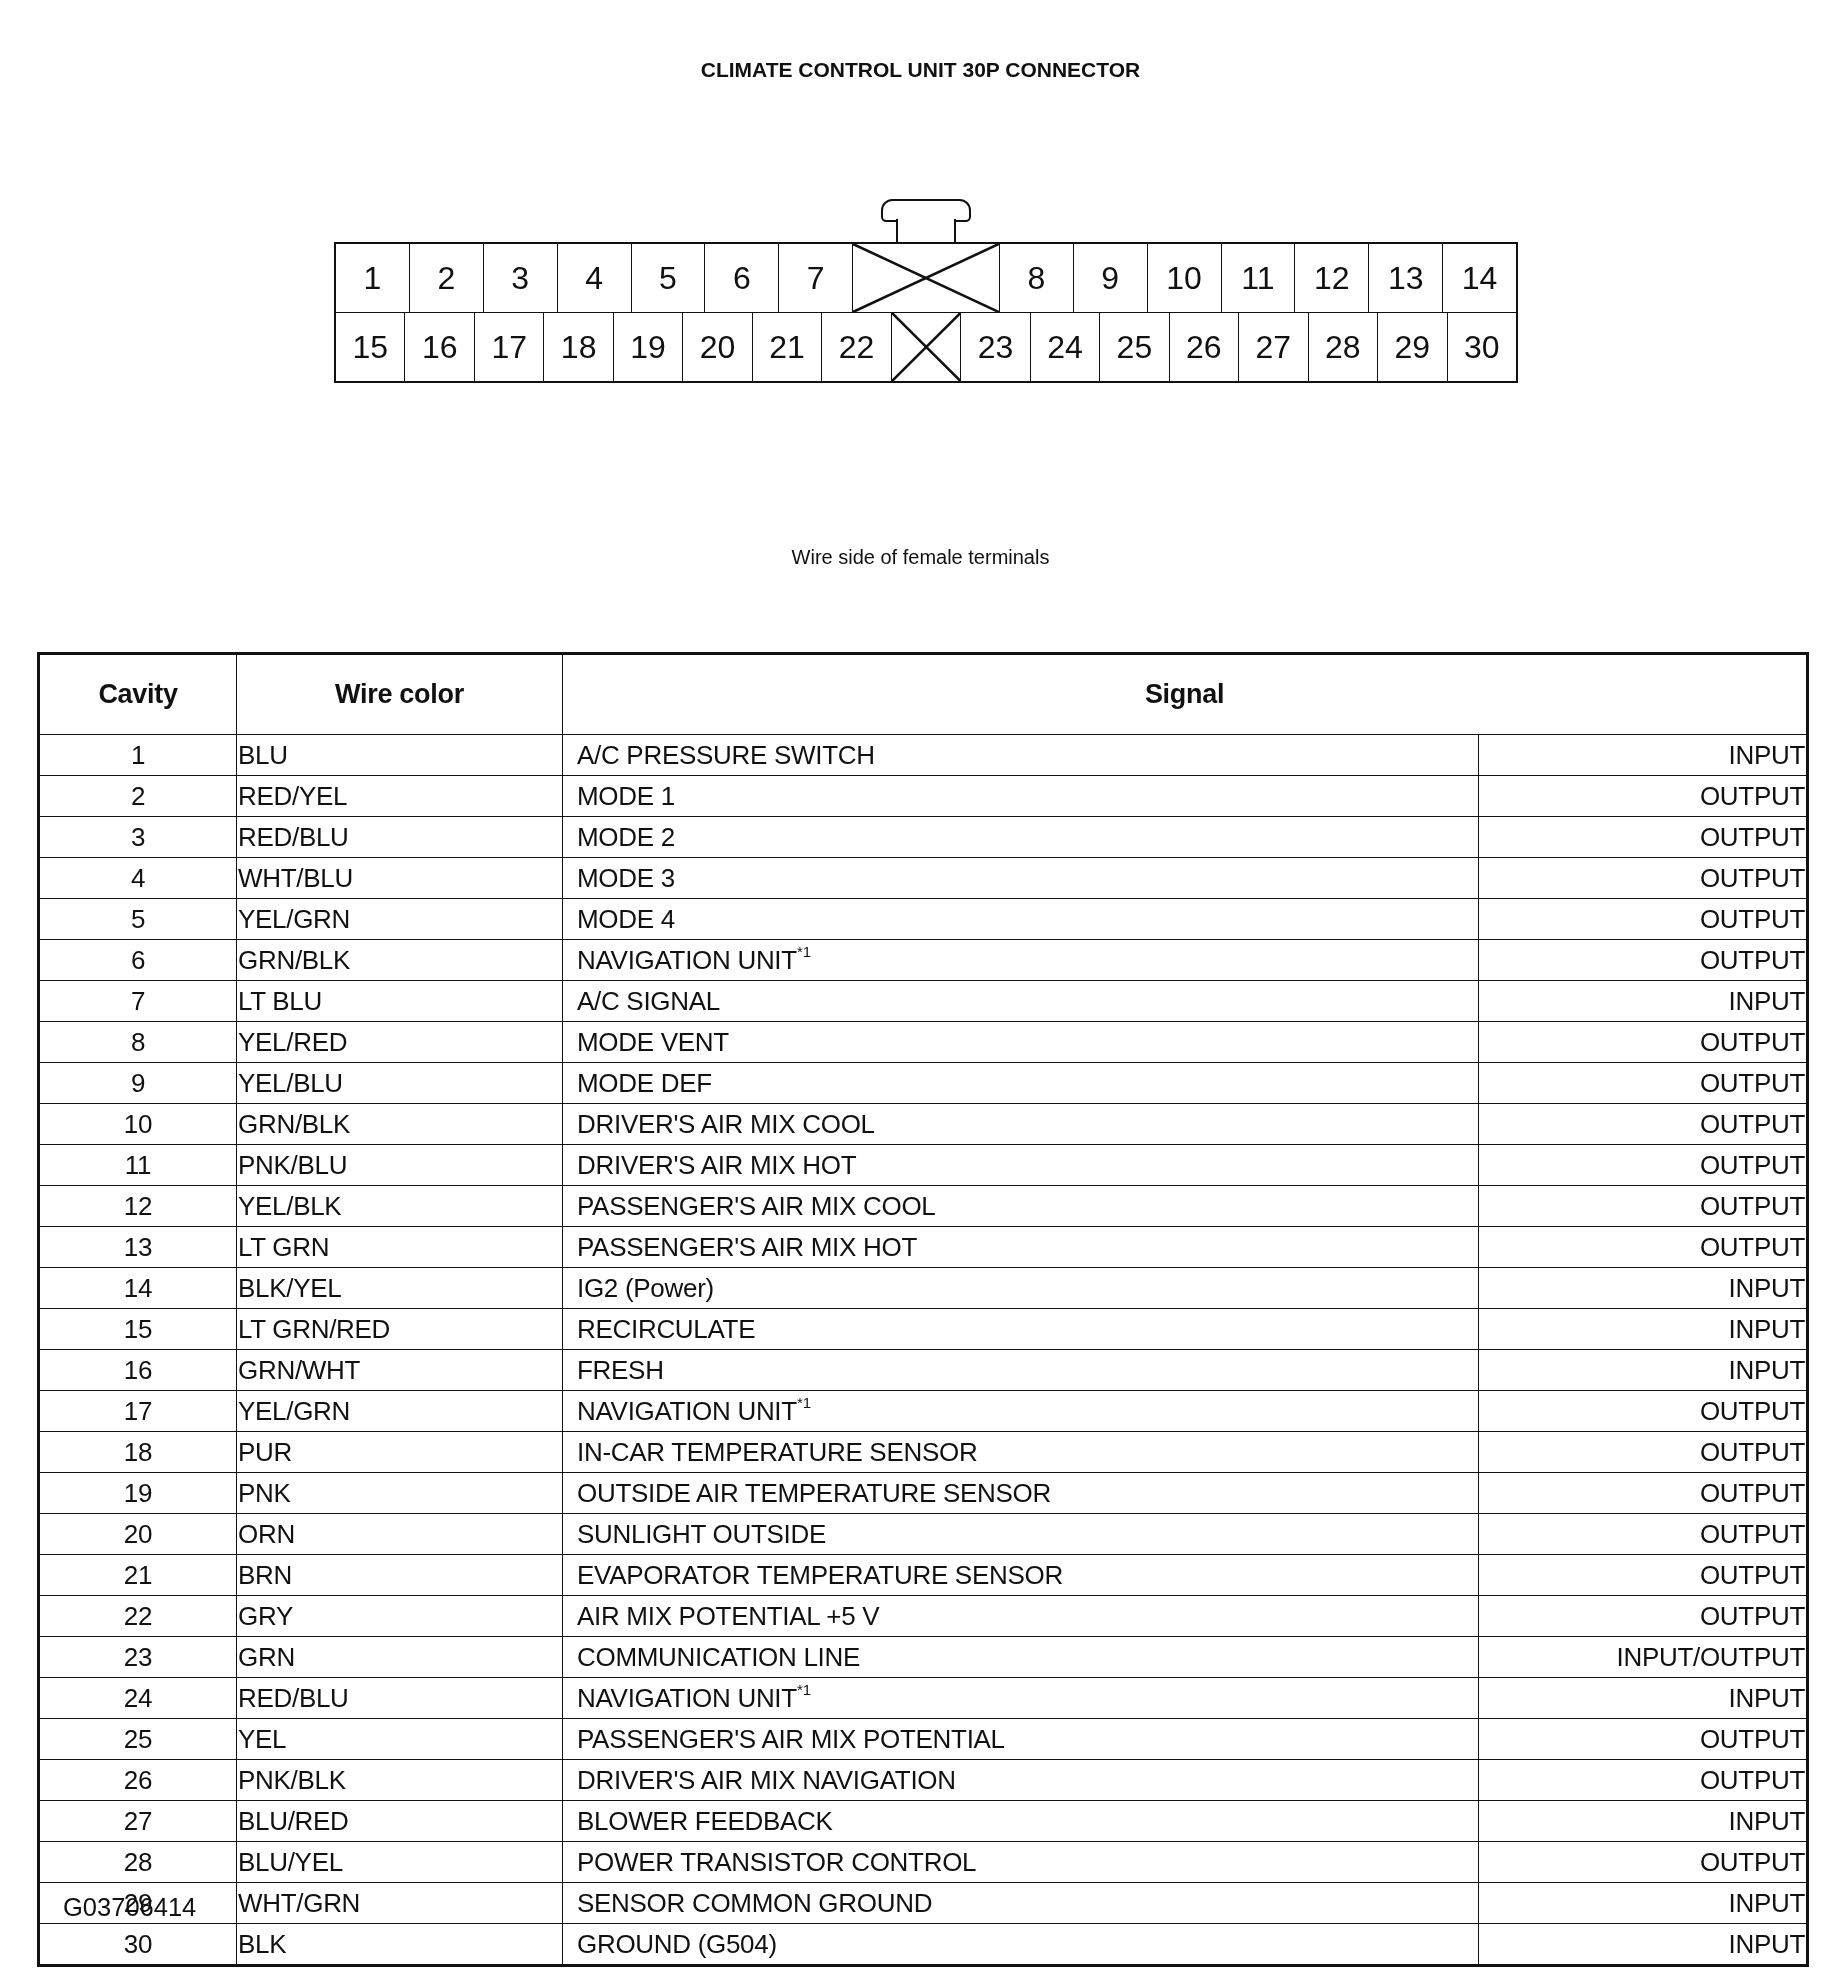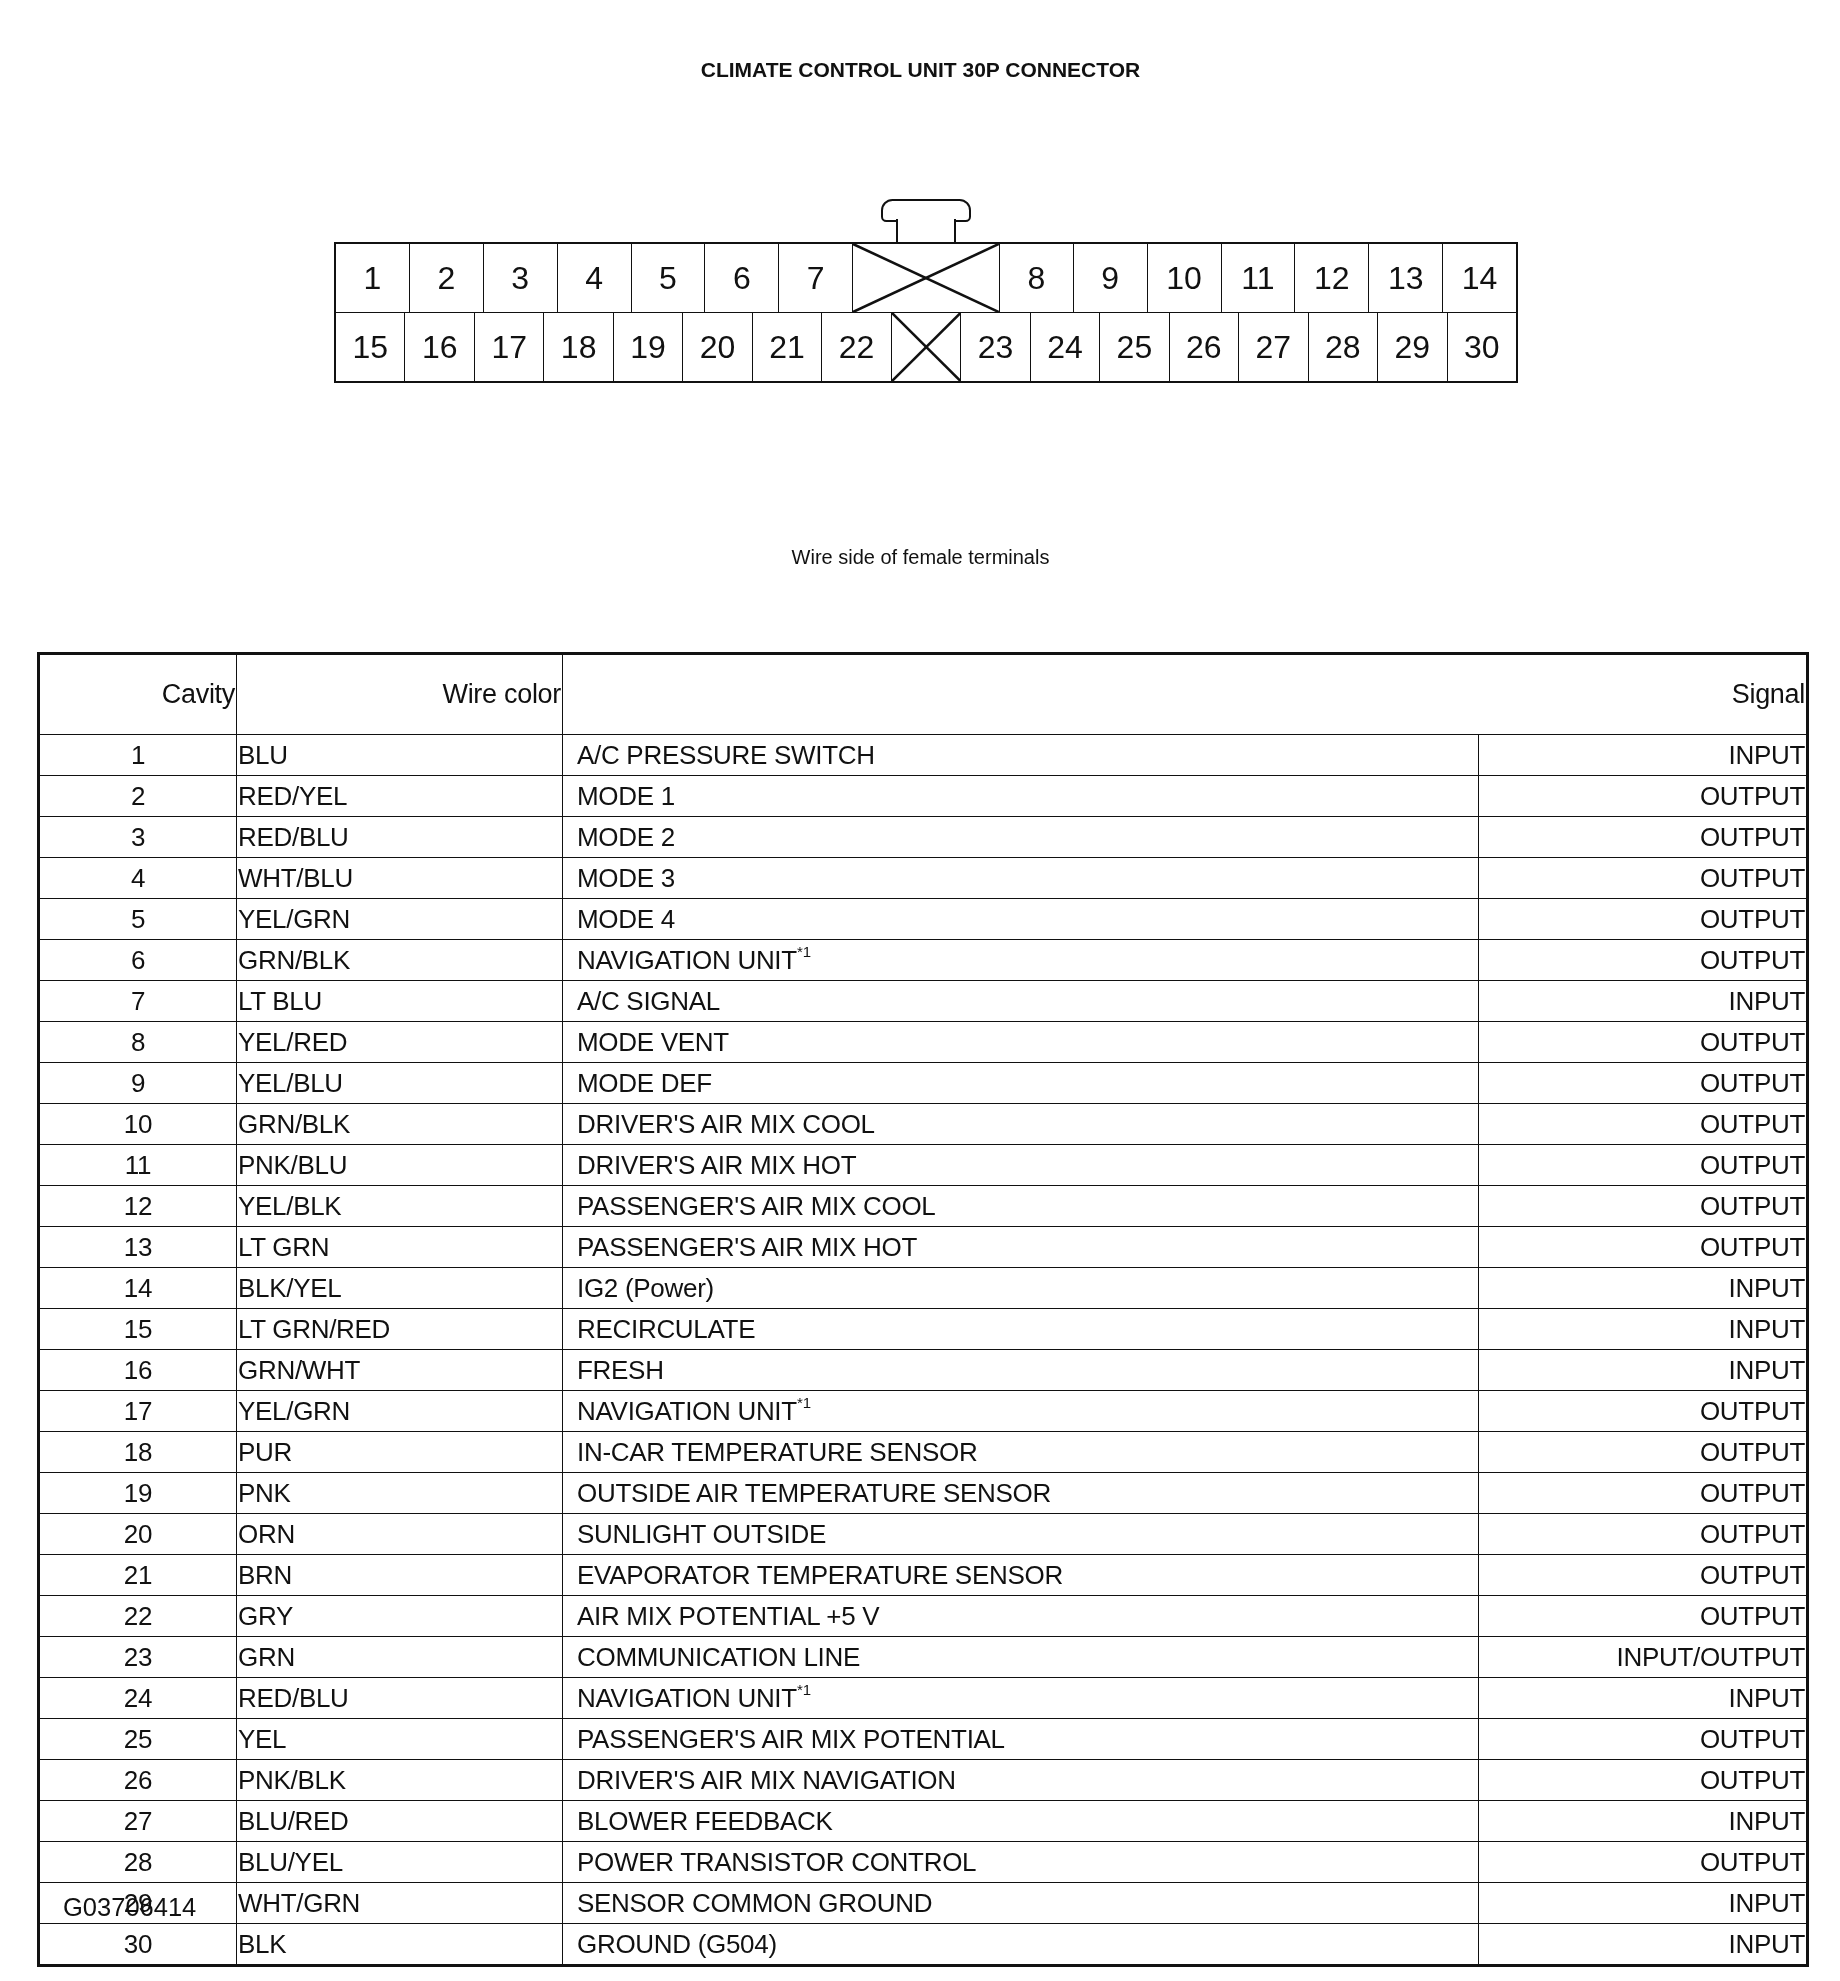--- a/index.html
+++ b/index.html
@@ -97,22 +97,22 @@
   .pin-table th, .pin-table td {
     border: 1.8px solid #111;
     background: #fff;
     overflow: hidden;
     white-space: nowrap;
   }
   .pin-table { border: 3.5px solid #111; }
   .pin-table thead th {
     height: 77px;
     font-size: 27px;
-    font-weight: normal;
-    text-align: right;
+    font-weight: bold;
+    text-align: center;
   }
   .pin-table td { height: 38px; }
   .col-cavity { width: 198px; text-align: center; }
   .col-wire   { width: 326px; text-align: left; }
   .col-signal { width: 916px; text-align: left; padding-left: 14px; }
   .col-io     { width: 329px; text-align: right; }
   .pin-table sup {
     font-size: 15px;
     position: relative;
     top: -1.8px;

